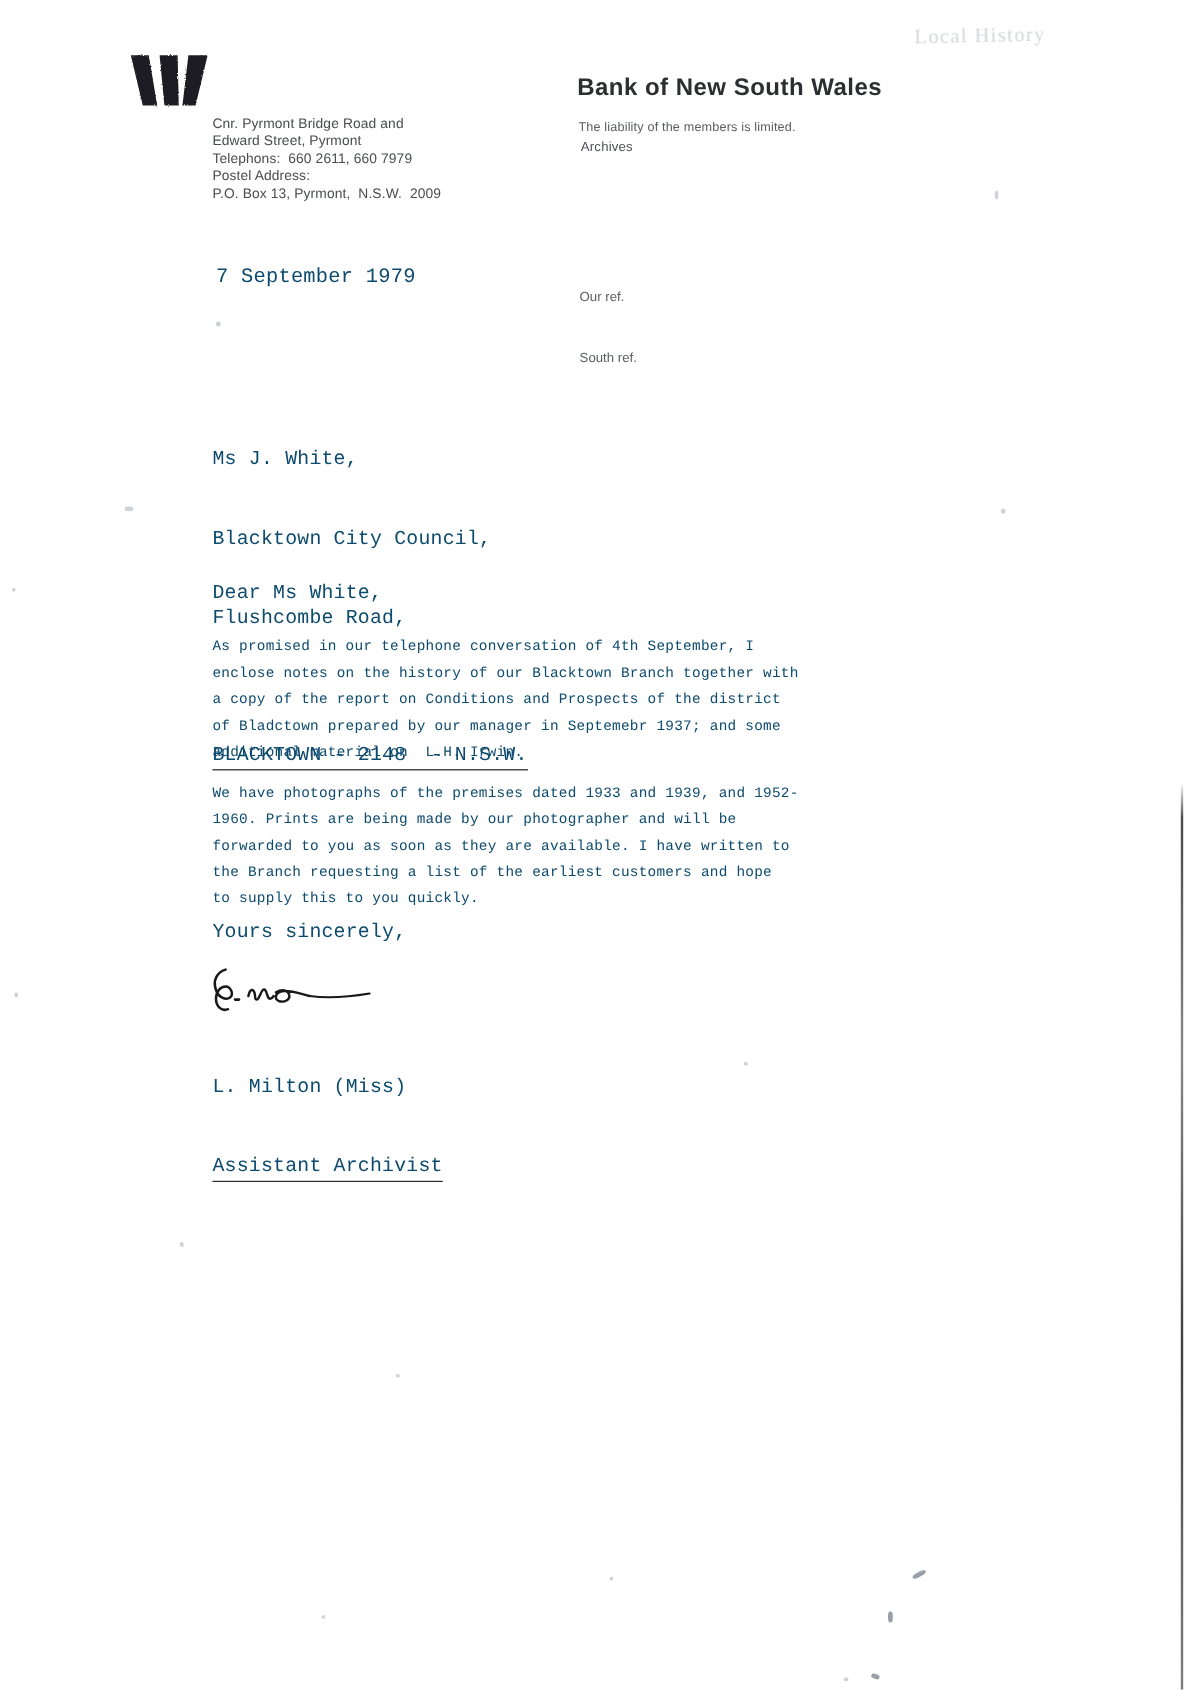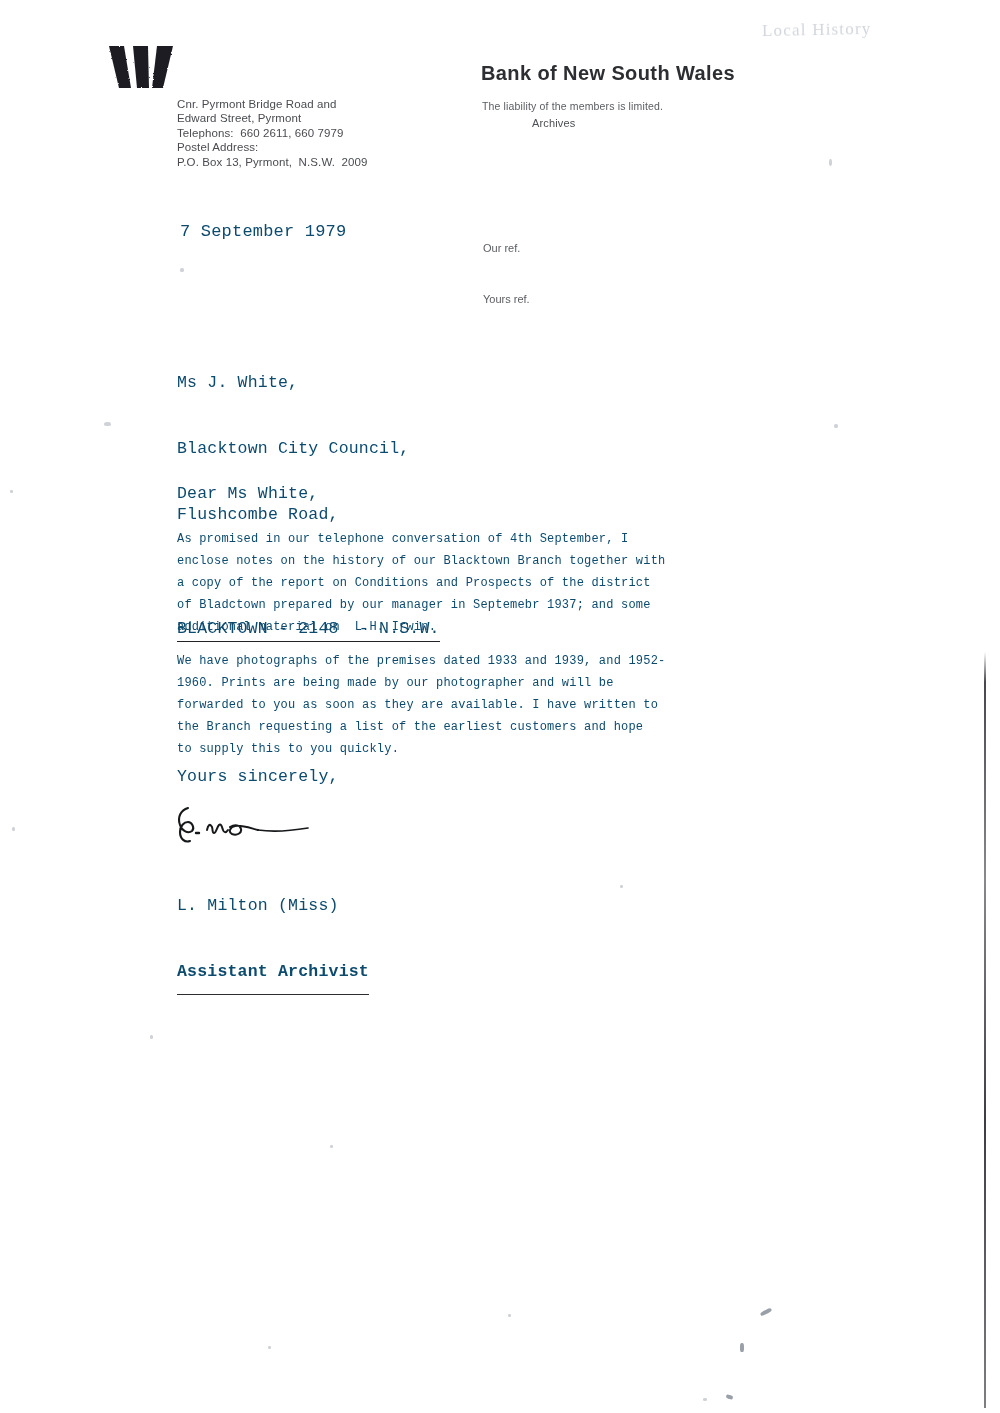--- a/index.html
+++ b/index.html
@@ -92,21 +92,20 @@
     white-space: nowrap;
   }
   .bank-dept {
     position: absolute;
     left: 484px;
     top: 117px;
     font-size: 11px;
     letter-spacing: .15px;
     color: #4c4f54;
     white-space: nowrap;
-    margin-left: 48px;
   }
 
   
   .ref-block {
     position: absolute;
     left: 483px;
     top: 206px;
     font-size: 11px;
     line-height: 17px;
     color: #5a5d62;
@@ -173,22 +172,21 @@
   .signer {
     position: absolute;
     left: 177px;
     top: 851px;
     font-size: 16.5px;
     line-height: 22px;
   }
   .signer .underlined {
     border-bottom: 1.5px solid #2a2c2f;
     display: inline-block;
-    padding-bottom: 11px;
-    font-weight: bold;
+    padding-bottom: 1px;
   }
 
   
   .scan-edge {
     position: absolute;
     left: 984px;
     top: 652px;
     width: 2px;
     height: 756px;
     background: linear-gradient(to bottom,
@@ -233,21 +231,21 @@
 Telephons:  660 2611, 660 7979
 Postel Address:
 P.O. Box 13, Pyrmont,  N.S.W.  2009</div>
 
   <div class="bank-name">Bank of New South Wales</div>
   <div class="lh bank-sub">The liability of the members is limited.</div>
   <div class="lh bank-dept">Archives</div>
 
   <div class="lh ref-block">
     <div>Our ref.</div>
-    <div>Yours ref.</div>
+    <div>South ref.</div>
   </div>
 
   <div class="tw letter-date">7 September 1979</div>
 
   <div class="tw recipient">
     <div>Ms J. White,</div>
     <div>Blacktown City Council,</div>
     <div>Flushcombe Road,</div>
     <div><span class="underlined">BLACKTOWN - 2148  - N.S.W.</span></div>
   </div>

